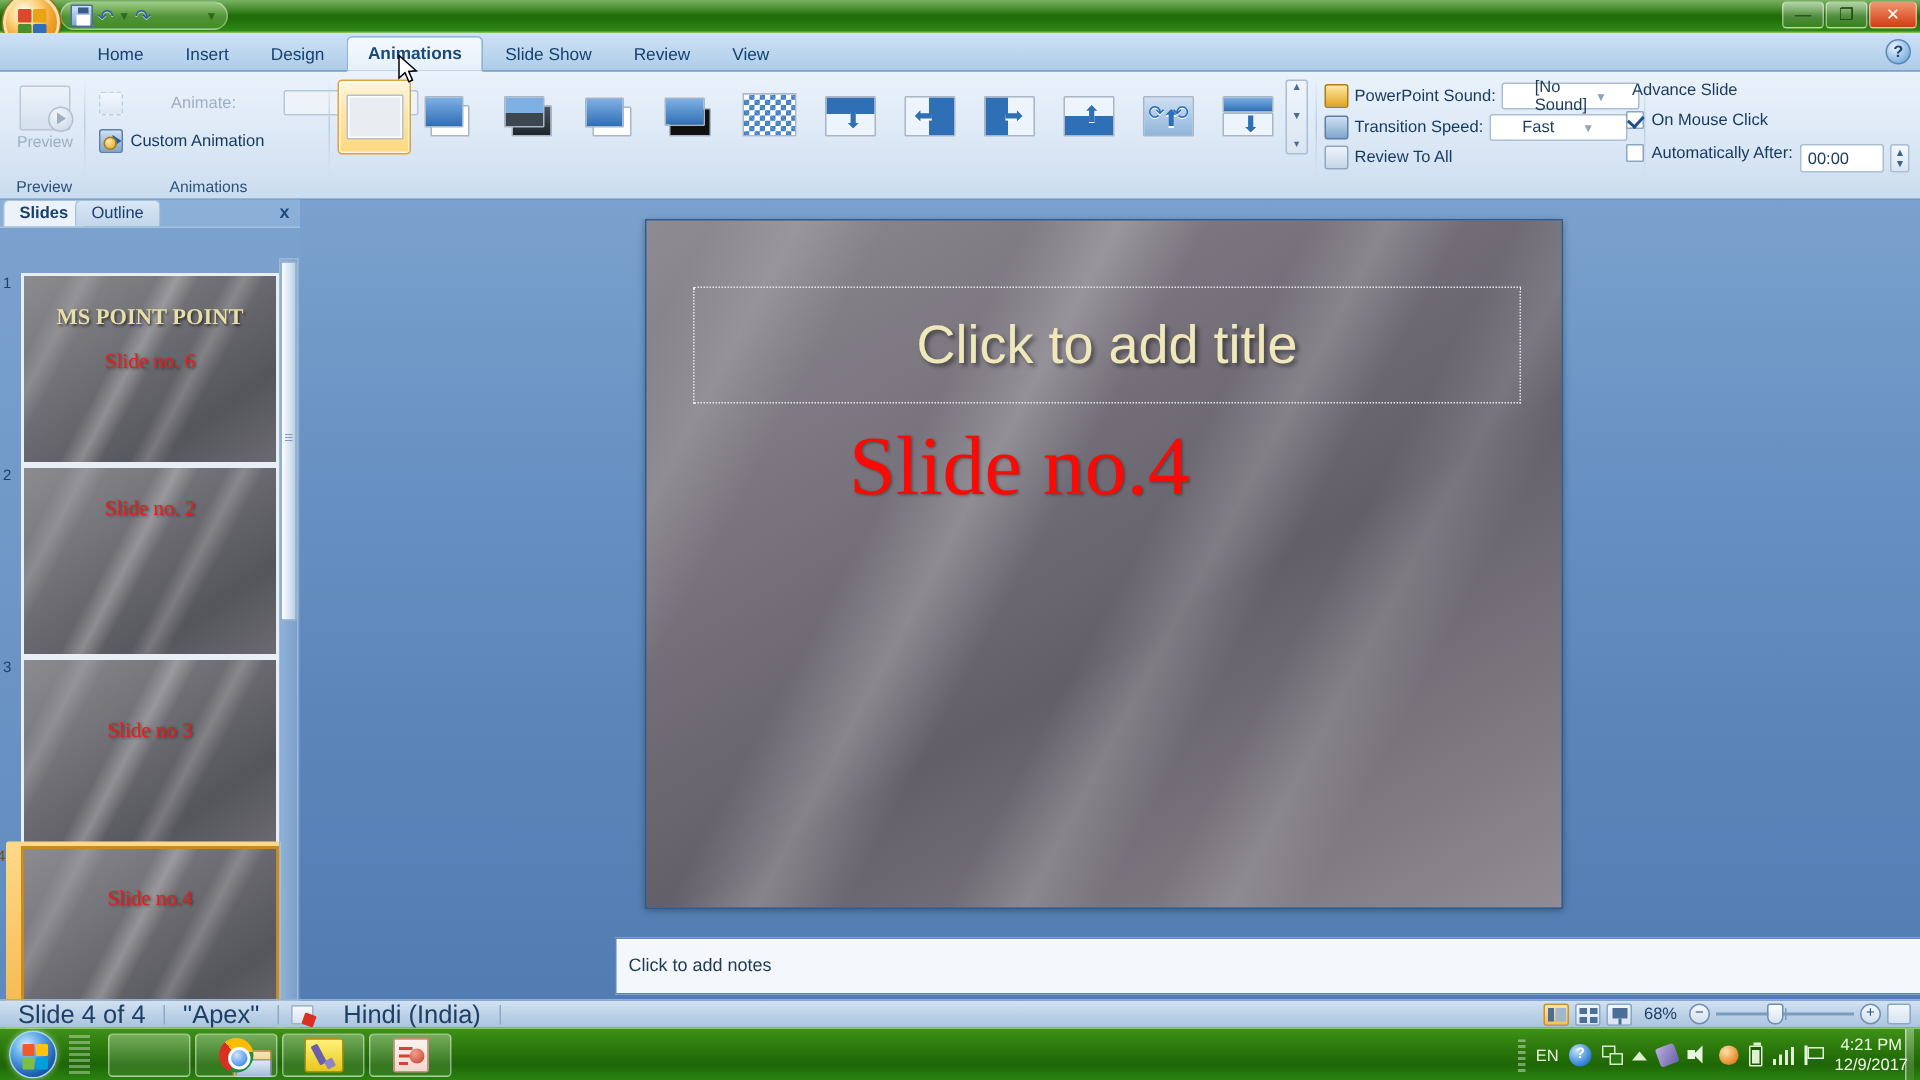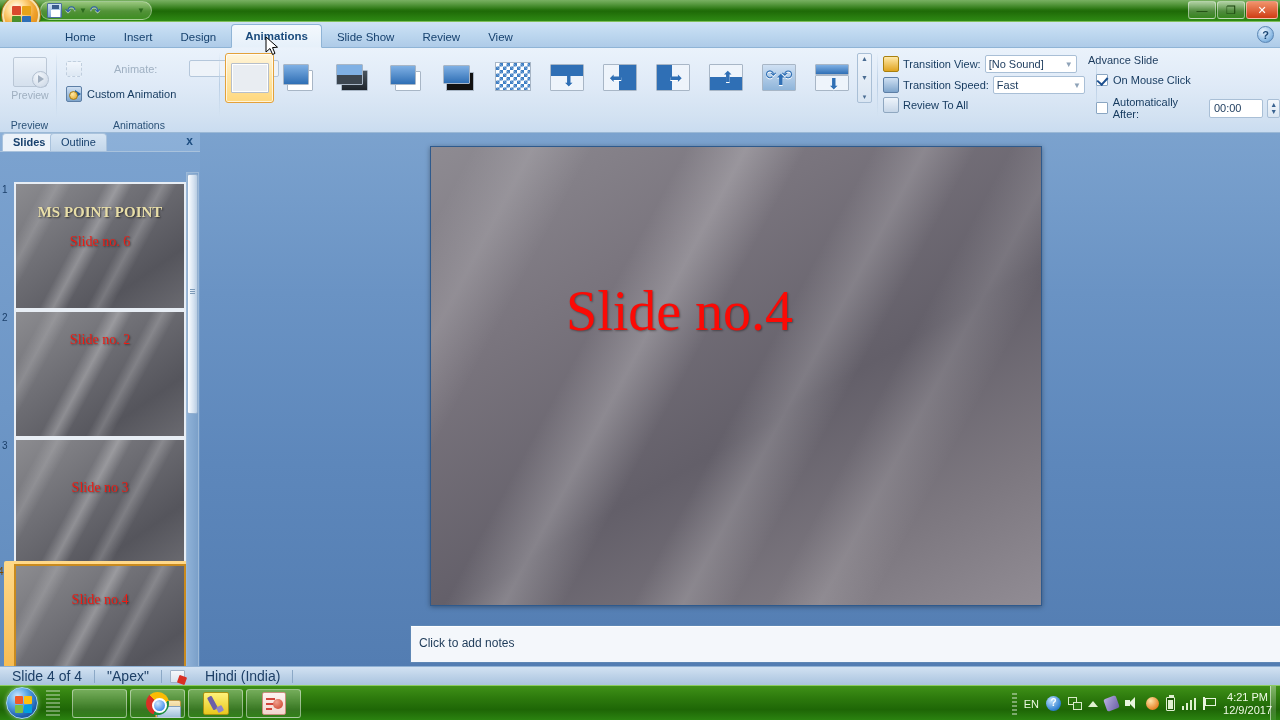--- a/index.html
+++ b/index.html
@@ -139,27 +139,27 @@
   .gs{font-size:7px;color:#4a6c92;line-height:8px;}
 
   
   .g-opts{left:877px;width:220px;}
   .orow{position:absolute;left:6px;display:flex;align-items:center;gap:4px;}
   .o1{top:7px;} .o2{top:28px;} .o3{top:49px;}
   .ic-sound{background:linear-gradient(180deg,#ffe9a8,#e0a420);border:1px solid #a8800f;border-radius:2px;}
   .ic-speed{background:linear-gradient(180deg,#cfe0f3,#7fa5cc);border:1px solid #5d7fa6;border-radius:2px;}
   .ic-applyall{background:linear-gradient(180deg,#eef4fb,#c6d6e8);border:1px solid #8fa7c0;border-radius:2px;}
   .combo2{width:92px;height:18px;background:#fff;border:1px solid #a9bfd6;border-radius:2px;
-    display:flex;align-items:center;padding:0 3px;}
+    display:flex;align-items:center;padding:0 21px;}
   .combo2 .cv{flex:1;color:#1b3a5c;font-size:11px;}
 
   
   .g-adv{left:1080px;width:200px;}
   .adv-title{position:absolute;left:8px;top:6px;color:#1b3a5c;font-size:11px;}
-  .arow{position:absolute;left:16px;display:flex;align-items:center;gap:5px;}
+  .arow{position:absolute;left:4px;display:flex;align-items:flex-start;gap:5px;}
   .a1{top:26px;} .a2{top:48px;}
   .cbx{width:12px;height:12px;background:#fff;border:1px solid #8aa6c2;position:relative;border-radius:1px;}
   .cbx.on:after{content:"";position:absolute;left:2px;top:0px;width:5px;height:8px;
     border:solid #1b4f8f;border-width:0 2px 2px 0;transform:rotate(42deg);}
   .spin{width:56px;height:19px;background:#fff;border:1px solid #a9bfd6;border-radius:2px;
     display:flex;align-items:center;padding-left:4px;color:#1b3a5c;font-size:11px;}
   .spinb{width:13px;height:19px;margin-left:-1px;background:linear-gradient(180deg,#f4f8fc,#dbe6f2);
     border:1px solid #a9bfd6;border-radius:2px;display:flex;flex-direction:column;
     justify-content:center;align-items:center;}
   .spinb i{font-style:normal;font-size:7px;color:#3a6390;line-height:7px;}
@@ -227,21 +227,21 @@
 
   
   .notes{position:absolute;left:210px;top:492px;width:1062px;height:38px;
     background:#f4f7fb;border:1px solid #5e87b5;box-shadow:inset 0 1px 0 #fff;}
   .notes span{position:absolute;left:8px;top:10px;color:#1d3a58;font-size:12px;}
 
   
   .status{position:absolute;left:0;top:666px;width:1280px;height:19px;
     background:linear-gradient(180deg,#d2e2f2,#b9cfe6 60%,#aac4de);
     border-top:1px solid #8fb1d4;display:flex;align-items:center;}
-  .st{color:#1d3f66;font-size:14px;padding:0 12px;height:19px;line-height:19px;}
+  .st{color:#1d3f66;font-size:17px;padding:0 12px;height:19px;line-height:19px;}
   .st-sep{width:1px;height:13px;background:#8ba8c6;}
   .spellic{width:15px;height:13px;position:relative;margin:0 8px;
     background:linear-gradient(180deg,#f6f8fb,#d9e3ee);border:1px solid #9fb2c7;border-radius:1px;}
   .spellic:after{content:"";position:absolute;right:-2px;bottom:-2px;width:8px;height:8px;
     background:#d93024;border-radius:1px;transform:rotate(20deg);}
   .st-right{margin-left:auto;display:flex;align-items:center;gap:4px;padding-right:6px;}
   .vbtn{width:17px;height:15px;border:1px solid #8ba8c6;border-radius:2px;position:relative;
     background:linear-gradient(180deg,#f2f7fc,#d7e4f1);}
   .vbtn.on{background:linear-gradient(180deg,#ffe3a4,#f5bf54);border-color:#c9942c;}
   .vb-a{position:absolute;left:2px;top:2px;width:4px;height:9px;background:#4a6e96;}
@@ -498,21 +498,21 @@
         <span class="gs">▲</span>
         <span class="gs">▼</span>
         <span class="gs">▾</span>
       </div>
 
     </div>
 
     <div class="grp g-opts">
       <div class="orow o1">
         <span class="ic16 ic-sound"></span>
-        <span class="lbl-on">Transition View:</span>
+        <span class="lbl-on">PowerPoint Sound:</span>
         <span class="combo2">
           <span class="cv">[No Sound]</span>
           <span class="cb-arrow">▼</span>
         </span>
       </div>
       <div class="orow o2">
         <span class="ic16 ic-speed"></span>
         <span class="lbl-on">Transition Speed:</span>
         <span class="combo2">
           <span class="cv">Fast</span>
@@ -587,38 +587,65 @@
 
         <div class="pane-sb"></div>
         <div class="sb-thumb"></div>
         <div class="sb-grip"></div>
         <div class="sb-down">▼</div>
       </div>
     </div>
 
     <div class="canvas-wrap">
       <div class="slide-stage">
+        <div class="ph-title">
+          <span>Click to add title</span>
+        </div>
         <div class="body-text">Slide no.4</div>
       </div>
 
       <div class="notes">
         <span>Click to add notes</span>
       </div>
     </div>
   </div>
 
   <div class="status">
     <span class="st">Slide 4 of 4</span>
     <span class="st-sep"></span>
     <span class="st">"Apex"</span>
     <span class="st-sep"></span>
     <span class="spellic"></span>
     <span class="st">Hindi (India)</span>
     <span class="st-sep"></span>
 
+    <span class="st-right">
+      <span class="vbtn on">
+        <i class="vb-a"></i>
+          <i class="vb-b"></i>
+      </span>
+      <span class="vbtn vb-grid">
+        <i style="left:2px;top:2px;"></i>
+          <i style="left:9px;top:2px;"></i>
+        <i style="left:2px;top:8px;"></i>
+          <i style="left:9px;top:8px;"></i>
+      </span>
+      <span class="vbtn">
+        <i class="vb-pres"></i>
+          <i class="vb-pres2"></i>
+      </span>
+      <span class="zoomtxt">68%</span>
+      <span class="zcirc">−</span>
+      <span class="ztrack">
+        <i class="ztick"></i>
+          <i class="zhandle"></i>
+      </span>
+      <span class="zcirc">+</span>
+      <span class="fitbtn"></span>
+    </span>
   </div>
 
   <div class="taskbar">
     <div class="startorb">
       <span class="orb-q" style="left:8px;top:8px;background:#f05a28;"></span>
       <span class="orb-q" style="left:17px;top:8px;background:#ffc20e;"></span>
       <span class="orb-q" style="left:8px;top:17px;background:#7ac143;"></span>
       <span class="orb-q" style="left:17px;top:17px;background:#00a0df;"></span>
     </div>
     <div class="qlaunch"></div>

